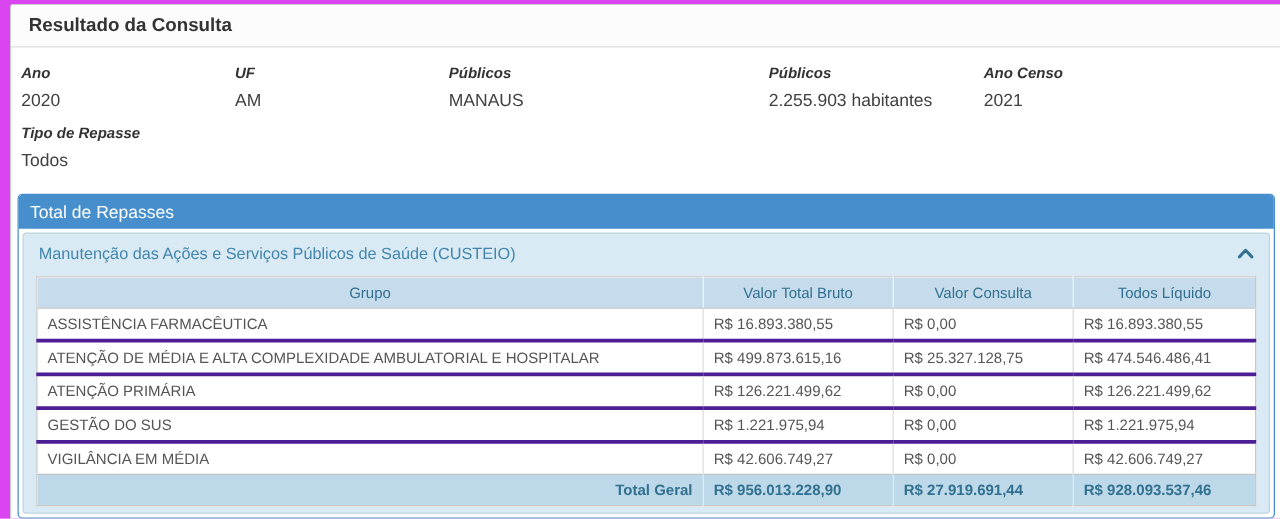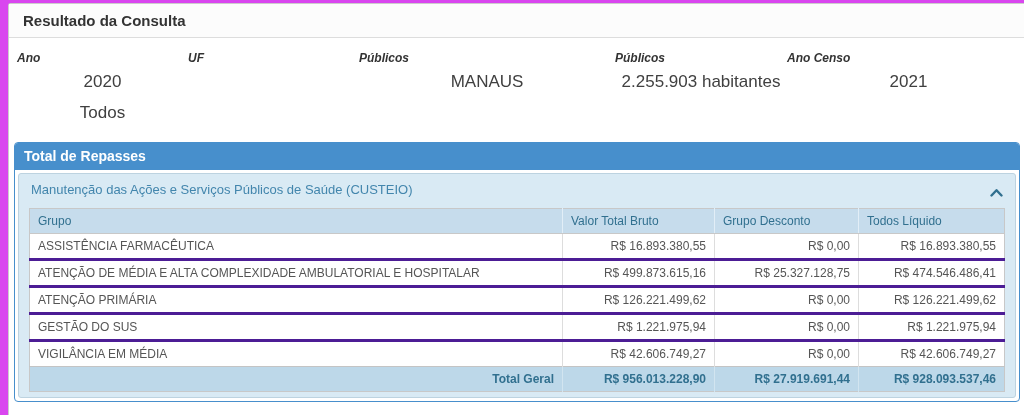--- a/index.html
+++ b/index.html
@@ -19,58 +19,58 @@
     padding:8px 14px; font-size:15px; font-weight:bold; color:#333;
   }
   .fields { padding:13px 0 0 8px; }
   .fields-row {
     display:grid; grid-template-columns:171px 171px 256px 172px auto;
   }
   .fields-row + .fields-row { margin-top:11px; }
   .field-label {
     display:block; font-size:12px; font-weight:bold; color:#333; margin-bottom:7px;font-style:italic;
   }
-  .field-value { display:block; font-size:17px; color:#404040;text-align:center; }
+  .field-value { display:block; font-size:14px; color:#404040; }
 
   .blue-panel {
     margin:19px 10px 0 5px;
     border:1px solid #478fcc; border-radius:4px; background:#fff;
   }
   .blue-panel-header {
-    background:#478fcc; color:#fff; font-weight:bold; font-size:14px;
+    background:#478fcc; color:#fff; font-weight:normal; font-size:14px;
     padding:5px 9px; border-radius:3px 3px 0 0; line-height:17px;
   }
   .blue-panel-body { padding:3px; }
 
   .accordion {
     border:1px solid #bdd3e0; border-radius:3px; background:#d9eaf4;
   }
   .accordion-header {
-    display:flex; justify-content:space-between; align-items:flex-end;
+    display:flex; justify-content:space-between; align-items:center;
     padding:8px 12px; font-size:13px; color:#4386ad; cursor:pointer; line-height:15px;
   }
   .accordion-body { padding:3px 10px 5px 10px; }
 
   table.repasses {
     width:100%; border-collapse:collapse; background:#fff; font-size:12px;
     border:1px solid #c8c8c8; table-layout:fixed;
   }
   table.repasses th {
-    background:#c6dcec; color:#31708f; font-weight:normal; text-align:left;
+    background:#c6dcec; color:#31708f; font-weight:normal; text-align:center;
     padding:5px 8px; border-left:1px solid #e2eef7; border-bottom:1px solid #c8c8c8;
     line-height:14px; overflow:hidden; white-space:nowrap;
   }
   table.repasses th:first-child { border-left:none; }
   table.repasses td {
     color:#555; padding:5px 8px; border-left:1px solid #ddd; border-top:3px solid #4c1d95;
     line-height:14px; overflow:hidden; white-space:nowrap;
   }
   table.repasses td:first-child { border-left:none; }
   table.repasses tbody tr:first-child td { border-top:none; }
-  td.num { text-align:right; }
+  td.num { text-align:left; }
   tr.total-row td {
     background:#bdd8e9; color:#31708f; font-weight:bold;
     border-left:1px solid #d2e5f0; border-top:1px solid #c4c4c4;
   }
   tr.total-row td:first-child { border-left:none; text-align:right; }
   .chevron { display:flex; align-items:center; }
 </style>
 </head>
 <body>
 
@@ -80,36 +80,38 @@
     <div class="outer-heading">Resultado da Consulta</div>
 
     <div class="fields">
       <div class="fields-row">
         <div class="field">
           <span class="field-label">Ano</span>
           <span class="field-value">2020</span>
         </div>
         <div class="field">
           <span class="field-label">UF</span>
+          <span class="field-value">AM</span>
         </div>
         <div class="field">
           <span class="field-label">Públicos</span>
           <span class="field-value">MANAUS</span>
         </div>
         <div class="field">
           <span class="field-label">Públicos</span>
           <span class="field-value">2.255.903 habitantes</span>
         </div>
         <div class="field">
           <span class="field-label">Ano Censo</span>
           <span class="field-value">2021</span>
         </div>
       </div>
       <div class="fields-row">
         <div class="field">
+          <span class="field-label">Tipo de Repasse</span>
           <span class="field-value">Todos</span>
         </div>
       </div>
     </div>
 
     <div class="blue-panel">
       <div class="blue-panel-header">Total de Repasses</div>
       <div class="blue-panel-body">
 
         <div class="accordion">
@@ -126,21 +128,21 @@
               <colgroup>
                 <col style="width:auto">
                 <col style="width:152px">
                 <col style="width:144px">
                 <col style="width:146px">
               </colgroup>
               <thead>
                 <tr>
                   <th>Grupo</th>
                   <th>Valor Total Bruto</th>
-                  <th>Grupo Desconto</th>
+                  <th>Valor Consulta</th>
                   <th>Todos Líquido</th>
                 </tr>
               </thead>
               <tbody>
                 <tr>
                   <td>ASSISTÊNCIA FARMACÊUTICA</td>
                   <td class="num">R$ 16.893.380,55</td>
                   <td class="num">R$ 0,00</td>
                   <td class="num">R$ 16.893.380,55</td>
                 </tr>

